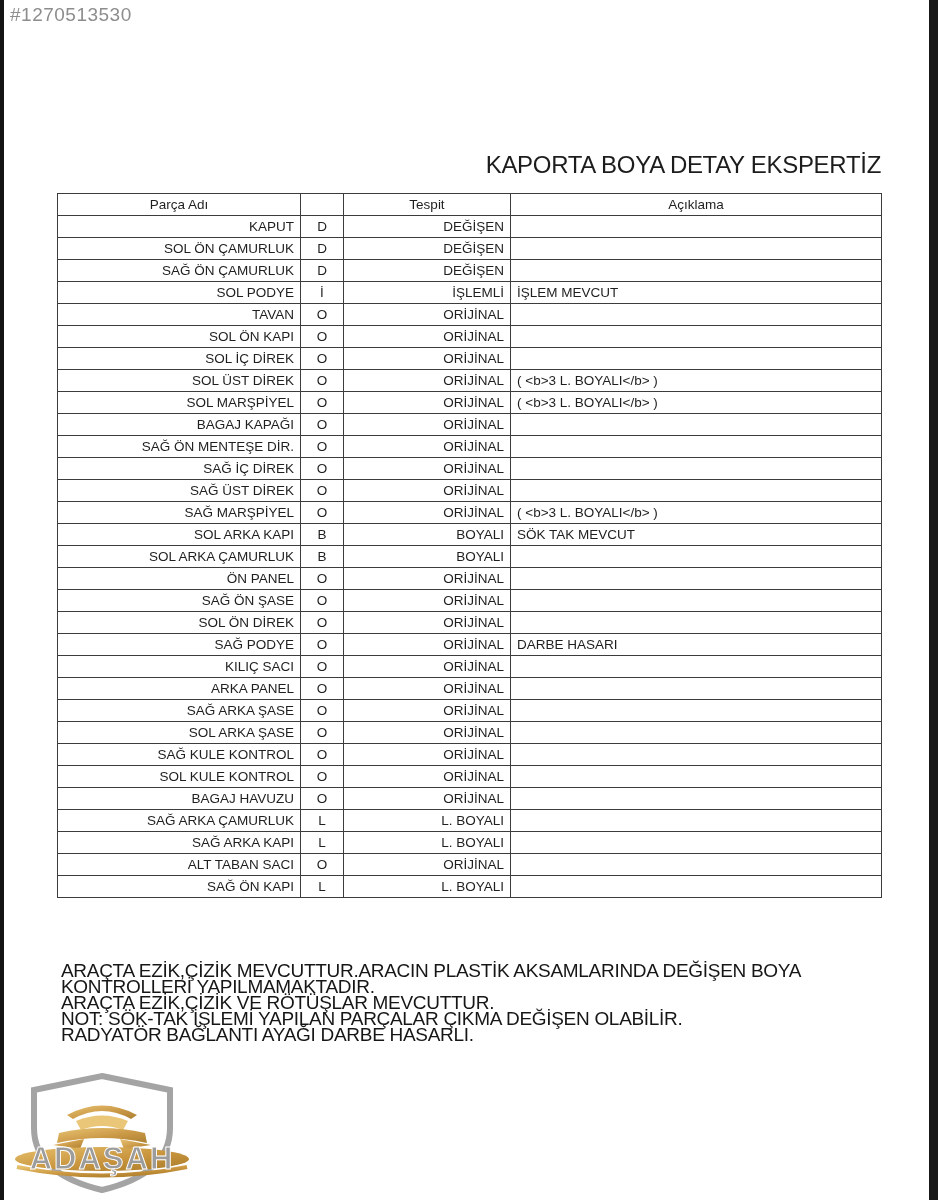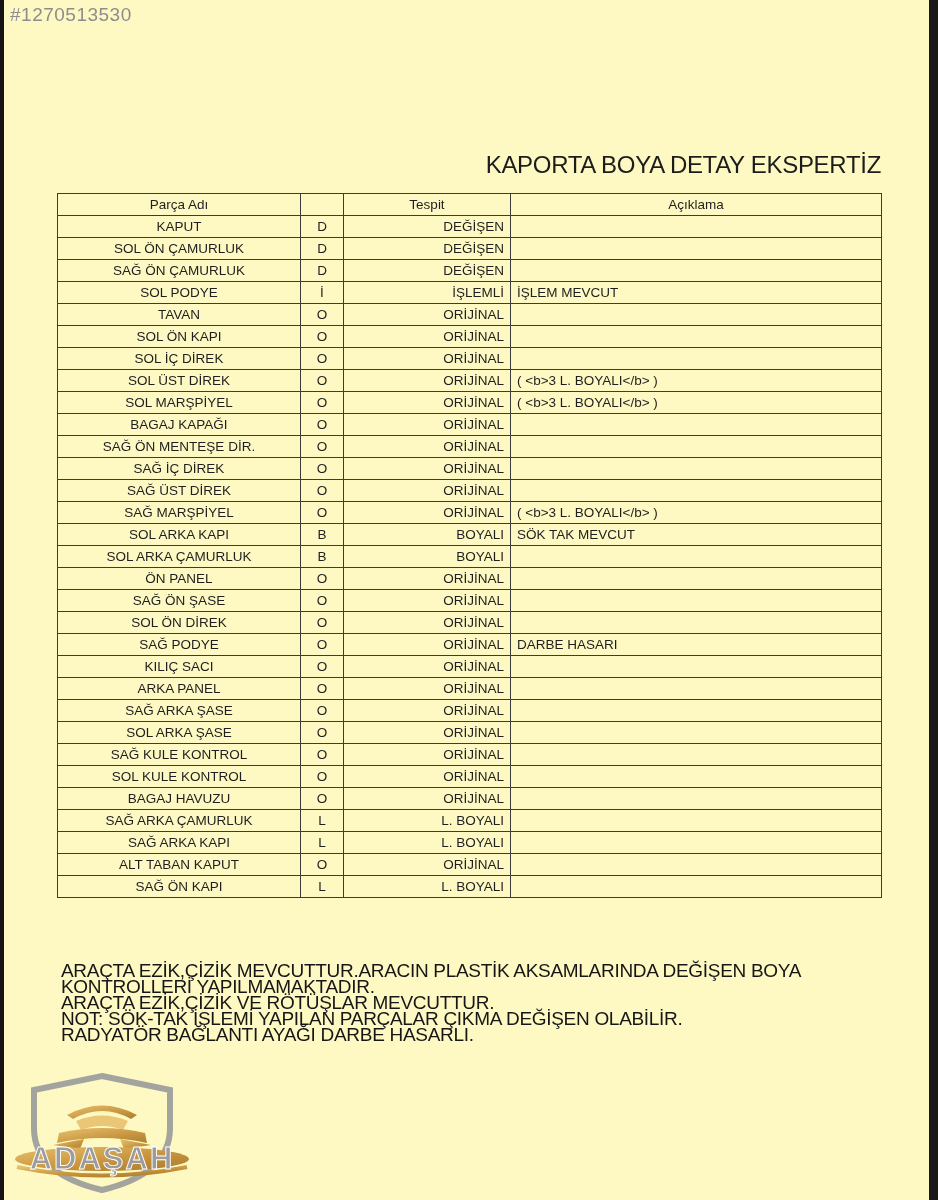--- a/index.html
+++ b/index.html
@@ -2,41 +2,41 @@
 <html style="--id-gray: #8d8d8d; --border: #3c3c3c; --text: #1f1f1f; --faded: #949494; --logo-gray: #9c9c9c; --gold: #c9953e;"><head>
 <meta charset="utf-8">
 <style>
   :root{
     --id-gray:#8d8d8d; --border:#3c3c3c; --text:#1f1f1f;
     --faded:#949494; --logo-gray:#9c9c9c; --gold:#c9953e;
   }
   *{margin:0;padding:0;box-sizing:border-box;}
   html,body{background:#e8e8e8;}
   .page{
-    position:relative;width:938px;height:1200px;background:#fef9c3;
+    position:relative;width:938px;height:1200px;background:#ffffff;
     overflow:hidden;font-family:"Liberation Sans",sans-serif;color:var(--text);
   }
   .edge-left{position:absolute;left:0;top:0;width:4px;height:1200px;background:#141414;}
   .edge-right{position:absolute;right:0;top:0;width:9px;height:1200px;background:#191919;}
   .photo-id{position:absolute;left:10px;top:4px;font-size:19px;color:var(--id-gray);letter-spacing:0.5px;}
   .title{
     position:absolute;left:57px;top:151px;width:824px;text-align:right;
     font-size:24px;letter-spacing:-0.3px;color:#1c1c1c;white-space:nowrap;
   }
   table.doc{
     position:absolute;left:57px;top:193px;width:824px;
     border-collapse:collapse;table-layout:fixed;
   }
   table.doc th,table.doc td{
     border:1px solid var(--border);height:22px;font-size:13.5px;font-weight:normal;
     padding:0 6px;overflow:hidden;white-space:nowrap;color:var(--text);vertical-align:middle;
   }
   col.c-part{width:243px;} col.c-code{width:43px;} col.c-find{width:167px;} col.c-note{width:371px;}
   th{text-align:center;}
-  td.part{text-align:center;margin-left:24px;}
+  td.part{text-align:right;margin-left:24px;}
   td.code{text-align:center;}
   td.find{text-align:right;}
   td.note{text-align:left;}
   td.faded{color:var(--faded);}
   .footer-notes{
     position:absolute;left:61px;top:963px;width:820px;
     font-size:19px;letter-spacing:-0.3px;line-height:16px;color:#161616;
   }
   .logo{position:absolute;left:12px;top:1070px;}
 </style>
@@ -265,21 +265,21 @@
     </tr>
 
     <tr>
       <td class="part">SAĞ ARKA KAPI</td>
       <td class="code">L</td>
       <td class="find">L. BOYALI</td>
       <td class="note"></td>
     </tr>
 
     <tr>
-      <td class="part">ALT TABAN KAPUT</td>
+      <td class="part">ALT TABAN SACI</td>
       <td class="code">O</td>
       <td class="find">ORİJİNAL</td>
       <td class="note"></td>
     </tr>
 
     <tr>
       <td class="part">SAĞ ÖN KAPI</td>
       <td class="code">L</td>
       <td class="find">L. BOYALI</td>
       <td class="note"></td>

